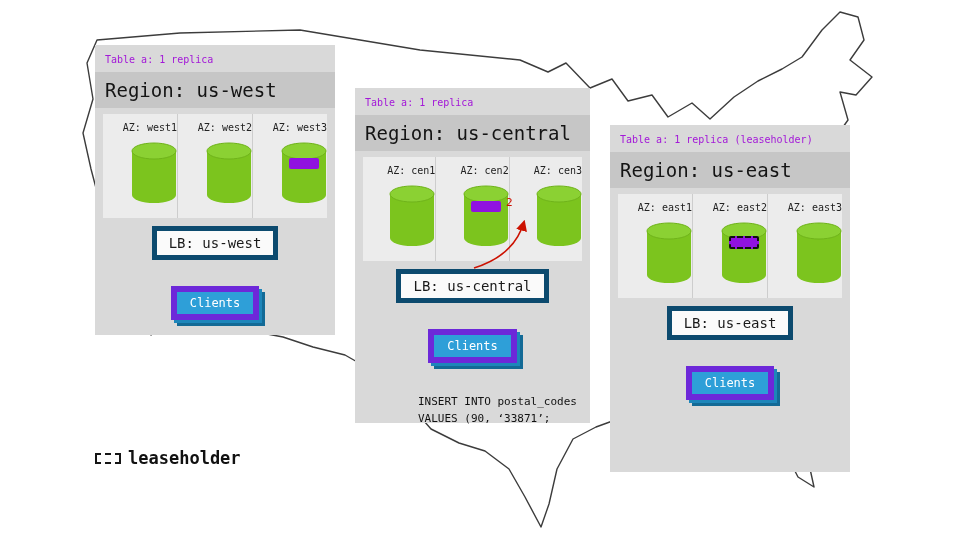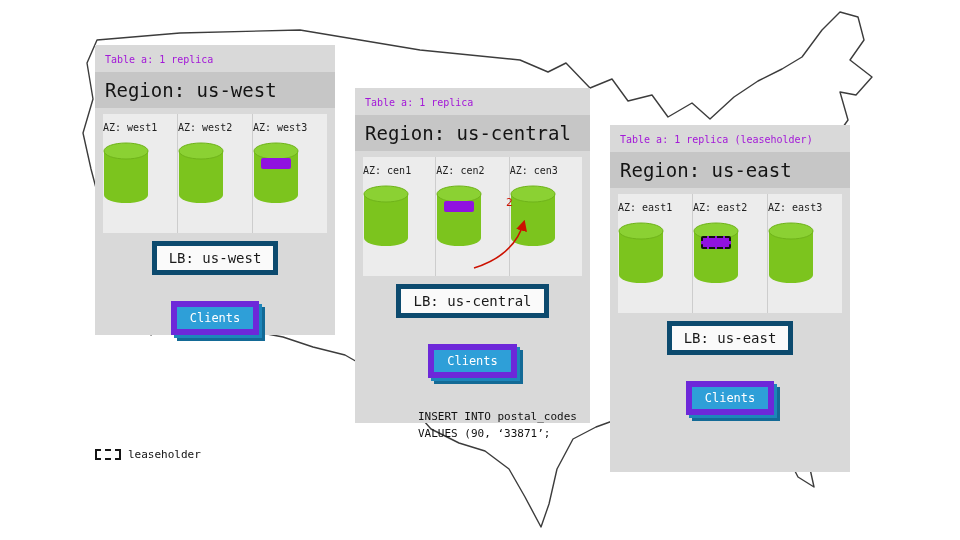--- a/index.html
+++ b/index.html
@@ -15,21 +15,21 @@
 
   .panel { position: absolute; background: #d9d9d9; z-index: 1; }
   #panel-us-west    { left: 95px;  top: 45px;  width: 240px; height: 290px; }
   #panel-us-central { left: 355px; top: 88px;  width: 235px; height: 335px; }
   #panel-us-east    { left: 610px; top: 125px; width: 240px; height: 347px; }
 
   .table-header { padding: 9px 10px 7px; font-size: 10px; color: #a318d8; }
   .region-bar  { background: #c6c6c6; padding: 7px 10px; font-size: 19px; color: #141414; }
 
   .az-area { margin: 6px 8px 0; background: #ececec; display: flex; }
-  .az-col { flex: 1; text-align: left; padding: 8px 0 25px; position: relative; }
+  .az-col { flex: 1; text-align: right; padding: 8px 0 10px; position: relative; }
   .az-col + .az-col { border-left: 1px solid #cdcdcd; }
   .az-label { font-size: 10px; color: #222; margin-bottom: 9px; }
   .cyl-wrap { position: relative; display: inline-block; width: 46px; height: 62px; }
 
   .chip {
     position: absolute; left: 50%; transform: translateX(-50%);
     top: 16px; width: 30px; height: 11px;
     background: #9012e0; border-radius: 2px; z-index: 2;
   }
   .chip.leaseholder { top: 14px; border: 2px dashed #101010; height: 13px; }
@@ -44,21 +44,21 @@
   .clients-btn {
     display: inline-block; background: #2e9fd8; color: #ffffff;
     font-size: 12px; padding: 4px 13px; border: 6px solid #6d28d9;
     box-shadow: 3px 3px 0 #1d86ba, 6px 6px 0 #136a96;
   }
 
   .sql-text { margin: 30px 0 0 63px; font-size: 11px; line-height: 1.55; color: #111; white-space: pre; }
 
   .legend { position: absolute; left: 95px; top: 448px; z-index: 2; display: flex; align-items: center; gap: 7px; }
   .legend-box { display: inline-block; width: 26px; height: 11px; background: #fdfdfd; border: 2px dashed #151515; }
-  .legend-label { font-size: 11px; color: #111; }
+  .legend-label { font-size: 17px; color: #111; font-weight: bold; }
 </style>
 </head>
 <body>
 
 <svg class="map-svg" width="960" height="540" viewBox="0 0 960 540">
   <path d="M 97 40 L 180 33 L 300 30 L 420 50 L 520 60 L 548 72
            L 566 63 L 590 88 L 612 79 L 628 101 L 652 95 L 668 117 L 692 103 L 710 119 L 734 97 L 758 81 L 782 69
            L 802 57 L 822 30 L 840 12 L 858 17 L 864 40 L 850 60 L 872 77 L 856 95
            L 840 92 L 848 120 L 828 148 L 845 161 L 822 190 L 808 228 L 820 262 L 802 300 L 794 338 L 808 370 L 792 390
            L 774 402 L 792 420 L 807 455 L 814 487 L 798 477 L 779 440 L 761 419 L 742 407

